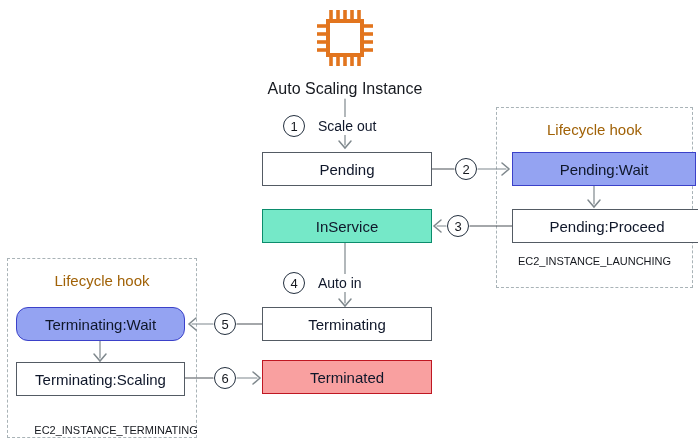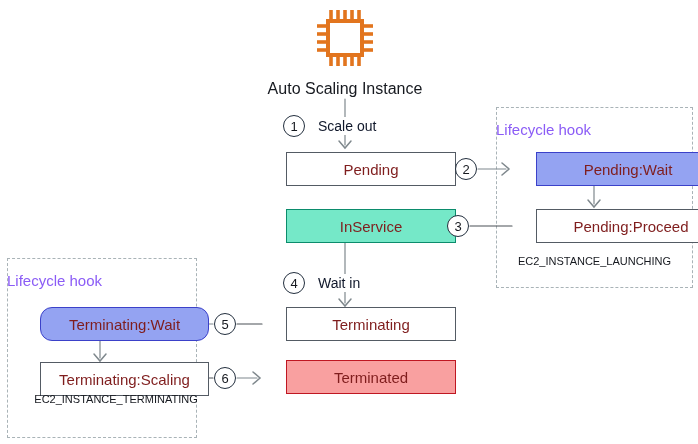--- a/index.html
+++ b/index.html
@@ -8,27 +8,26 @@
     font-family:"Liberation Sans", sans-serif;overflow:hidden;
   }
   .abs{position:absolute;box-sizing:border-box;}
   .title{
     width:220px;text-align:center;font-size:16px;color:#16191F;
   }
   .group{
     border:1px dashed #A9B3B7;background:transparent;z-index:1;
   }
   .group-title{
-    text-align:left;font-size:15px;color:#8b5cf6;z-index:2;
+    text-align:center;font-size:15px;color:#a16207;z-index:2;
   }
   .box{
     display:flex;align-items:center;justify-content:center;
-    font-size:15px;color:#7f1d1d;background:#fff;border:1.5px solid #545B64;
+    font-size:15px;color:#0f172a;background:#fff;border:1.5px solid #545B64;
     z-index:3;
-    margin-left:24px;
   }
   .box.blue{background:#94A3F2;border-color:#3B41C9;}
   .box.teal{background:#75E8C8;border-color:#0B8C6C;}
   .box.red{background:#F9A0A0;border-color:#BF1722;}
   .hook-code{
     text-align:center;font-size:11px;color:#16191F;z-index:3;
   }
   .step-circle{
     width:22px;height:22px;border-radius:50%;background:#fff;
     border:1.5px solid #232F3E;display:flex;align-items:center;justify-content:center;
@@ -113,29 +112,29 @@
   <div class="abs box" style="left:262px;top:152px;width:170px;height:34px;">Pending</div>
   <div class="abs box blue" style="left:512px;top:152px;width:184px;height:34px;">Pending:Wait</div>
   <div class="abs box" style="left:512px;top:209px;width:190px;height:34px;">Pending:Proceed</div>
   <div class="abs box teal" style="left:262px;top:209px;width:170px;height:34px;">InService</div>
   <div class="abs box" style="left:262px;top:307px;width:170px;height:34px;">Terminating</div>
   <div class="abs box blue" style="left:16px;top:307px;width:169px;height:34px;border-radius:12px;">Terminating:Wait</div>
   <div class="abs box" style="left:16px;top:362px;width:169px;height:34px;">Terminating:Scaling</div>
   <div class="abs box red" style="left:262px;top:360px;width:170px;height:34px;">Terminated</div>
 
   <div class="abs hook-code" style="left:496px;top:255px;width:197px;">EC2_INSTANCE_LAUNCHING</div>
-  <div class="abs hook-code" style="left:7px;top:393px;width:218px;">EC2_INSTANCE_TERMINATING</div>
+  <div class="abs hook-code" style="left:7px;top:424px;width:218px;">EC2_INSTANCE_TERMINATING</div>
 
   <div class="abs step-circle" style="left:283px;top:115px;">1</div>
   <div class="abs step-label" style="left:315px;top:117px;">Scale out</div>
 
   <div class="abs step-circle" style="left:455px;top:158px;">2</div>
 
   <div class="abs step-circle" style="left:447px;top:215px;">3</div>
 
   <div class="abs step-circle" style="left:283px;top:272px;">4</div>
-  <div class="abs step-label" style="left:315px;top:274px;">Wait in</div>
+  <div class="abs step-label" style="left:315px;top:274px;">Auto in</div>
 
   <div class="abs step-circle" style="left:214px;top:313px;">5</div>
 
   <div class="abs step-circle" style="left:214px;top:367px;">6</div>
 
 </div>
 
 </body></html>

